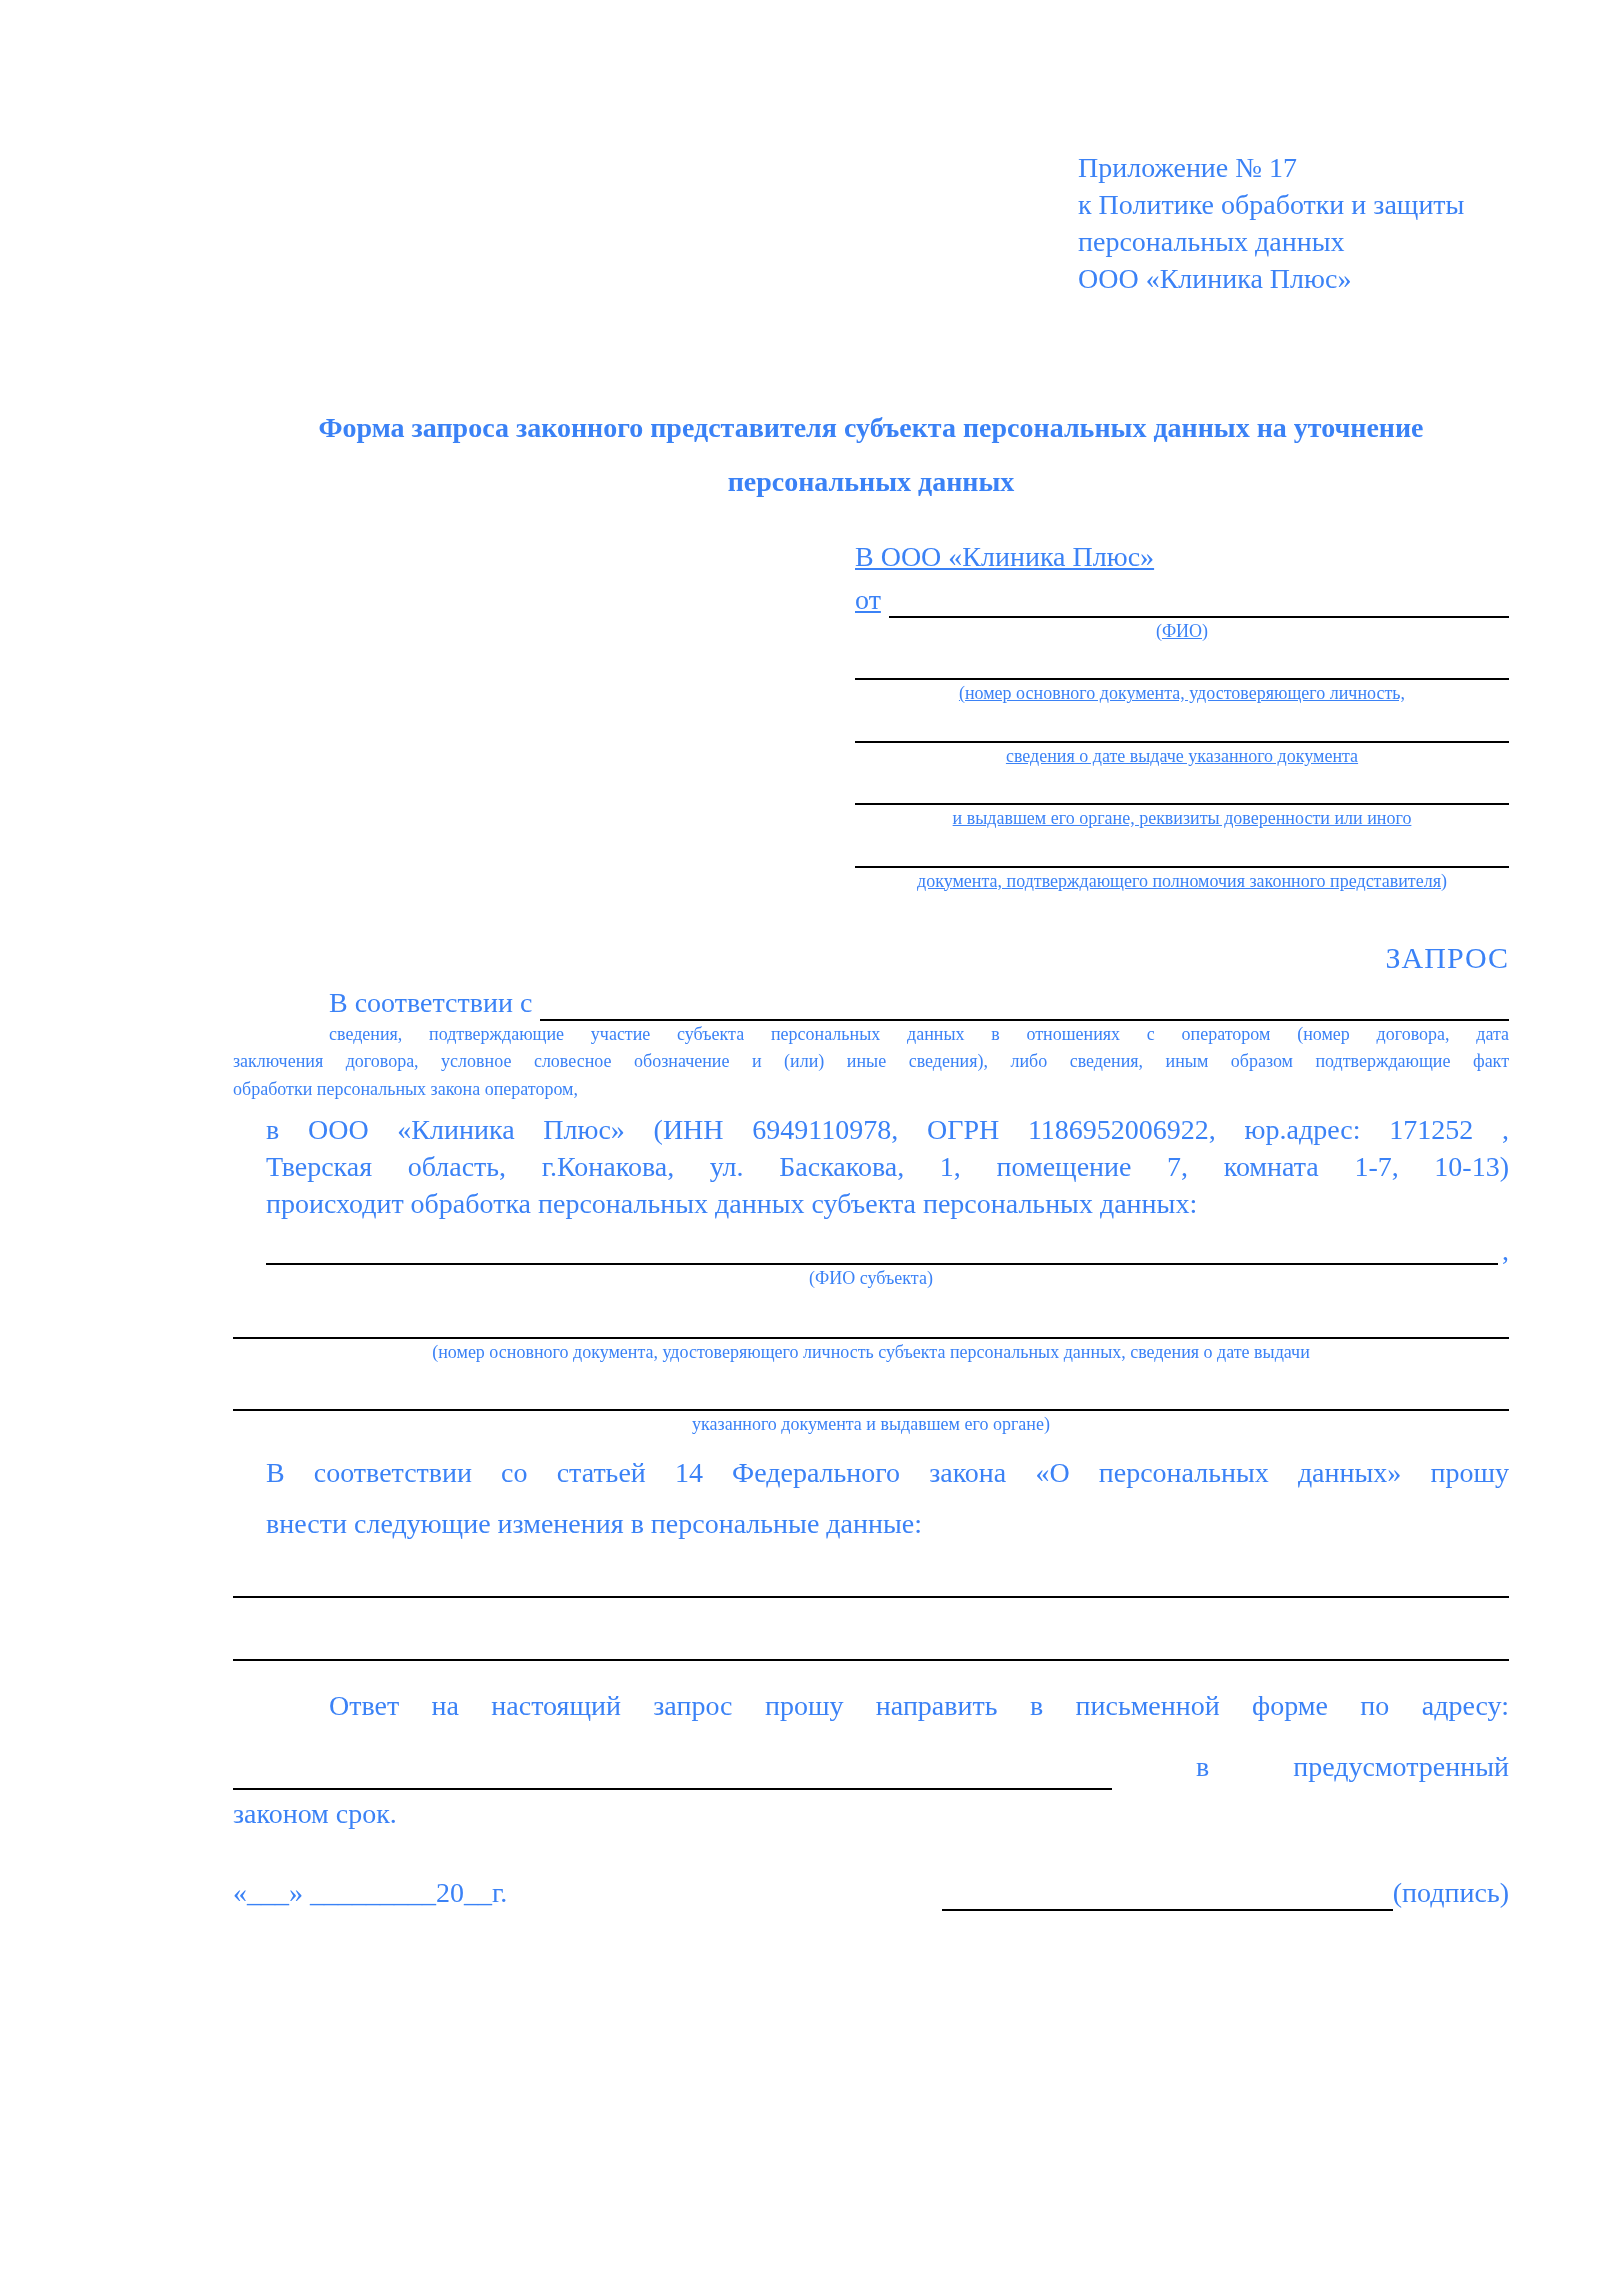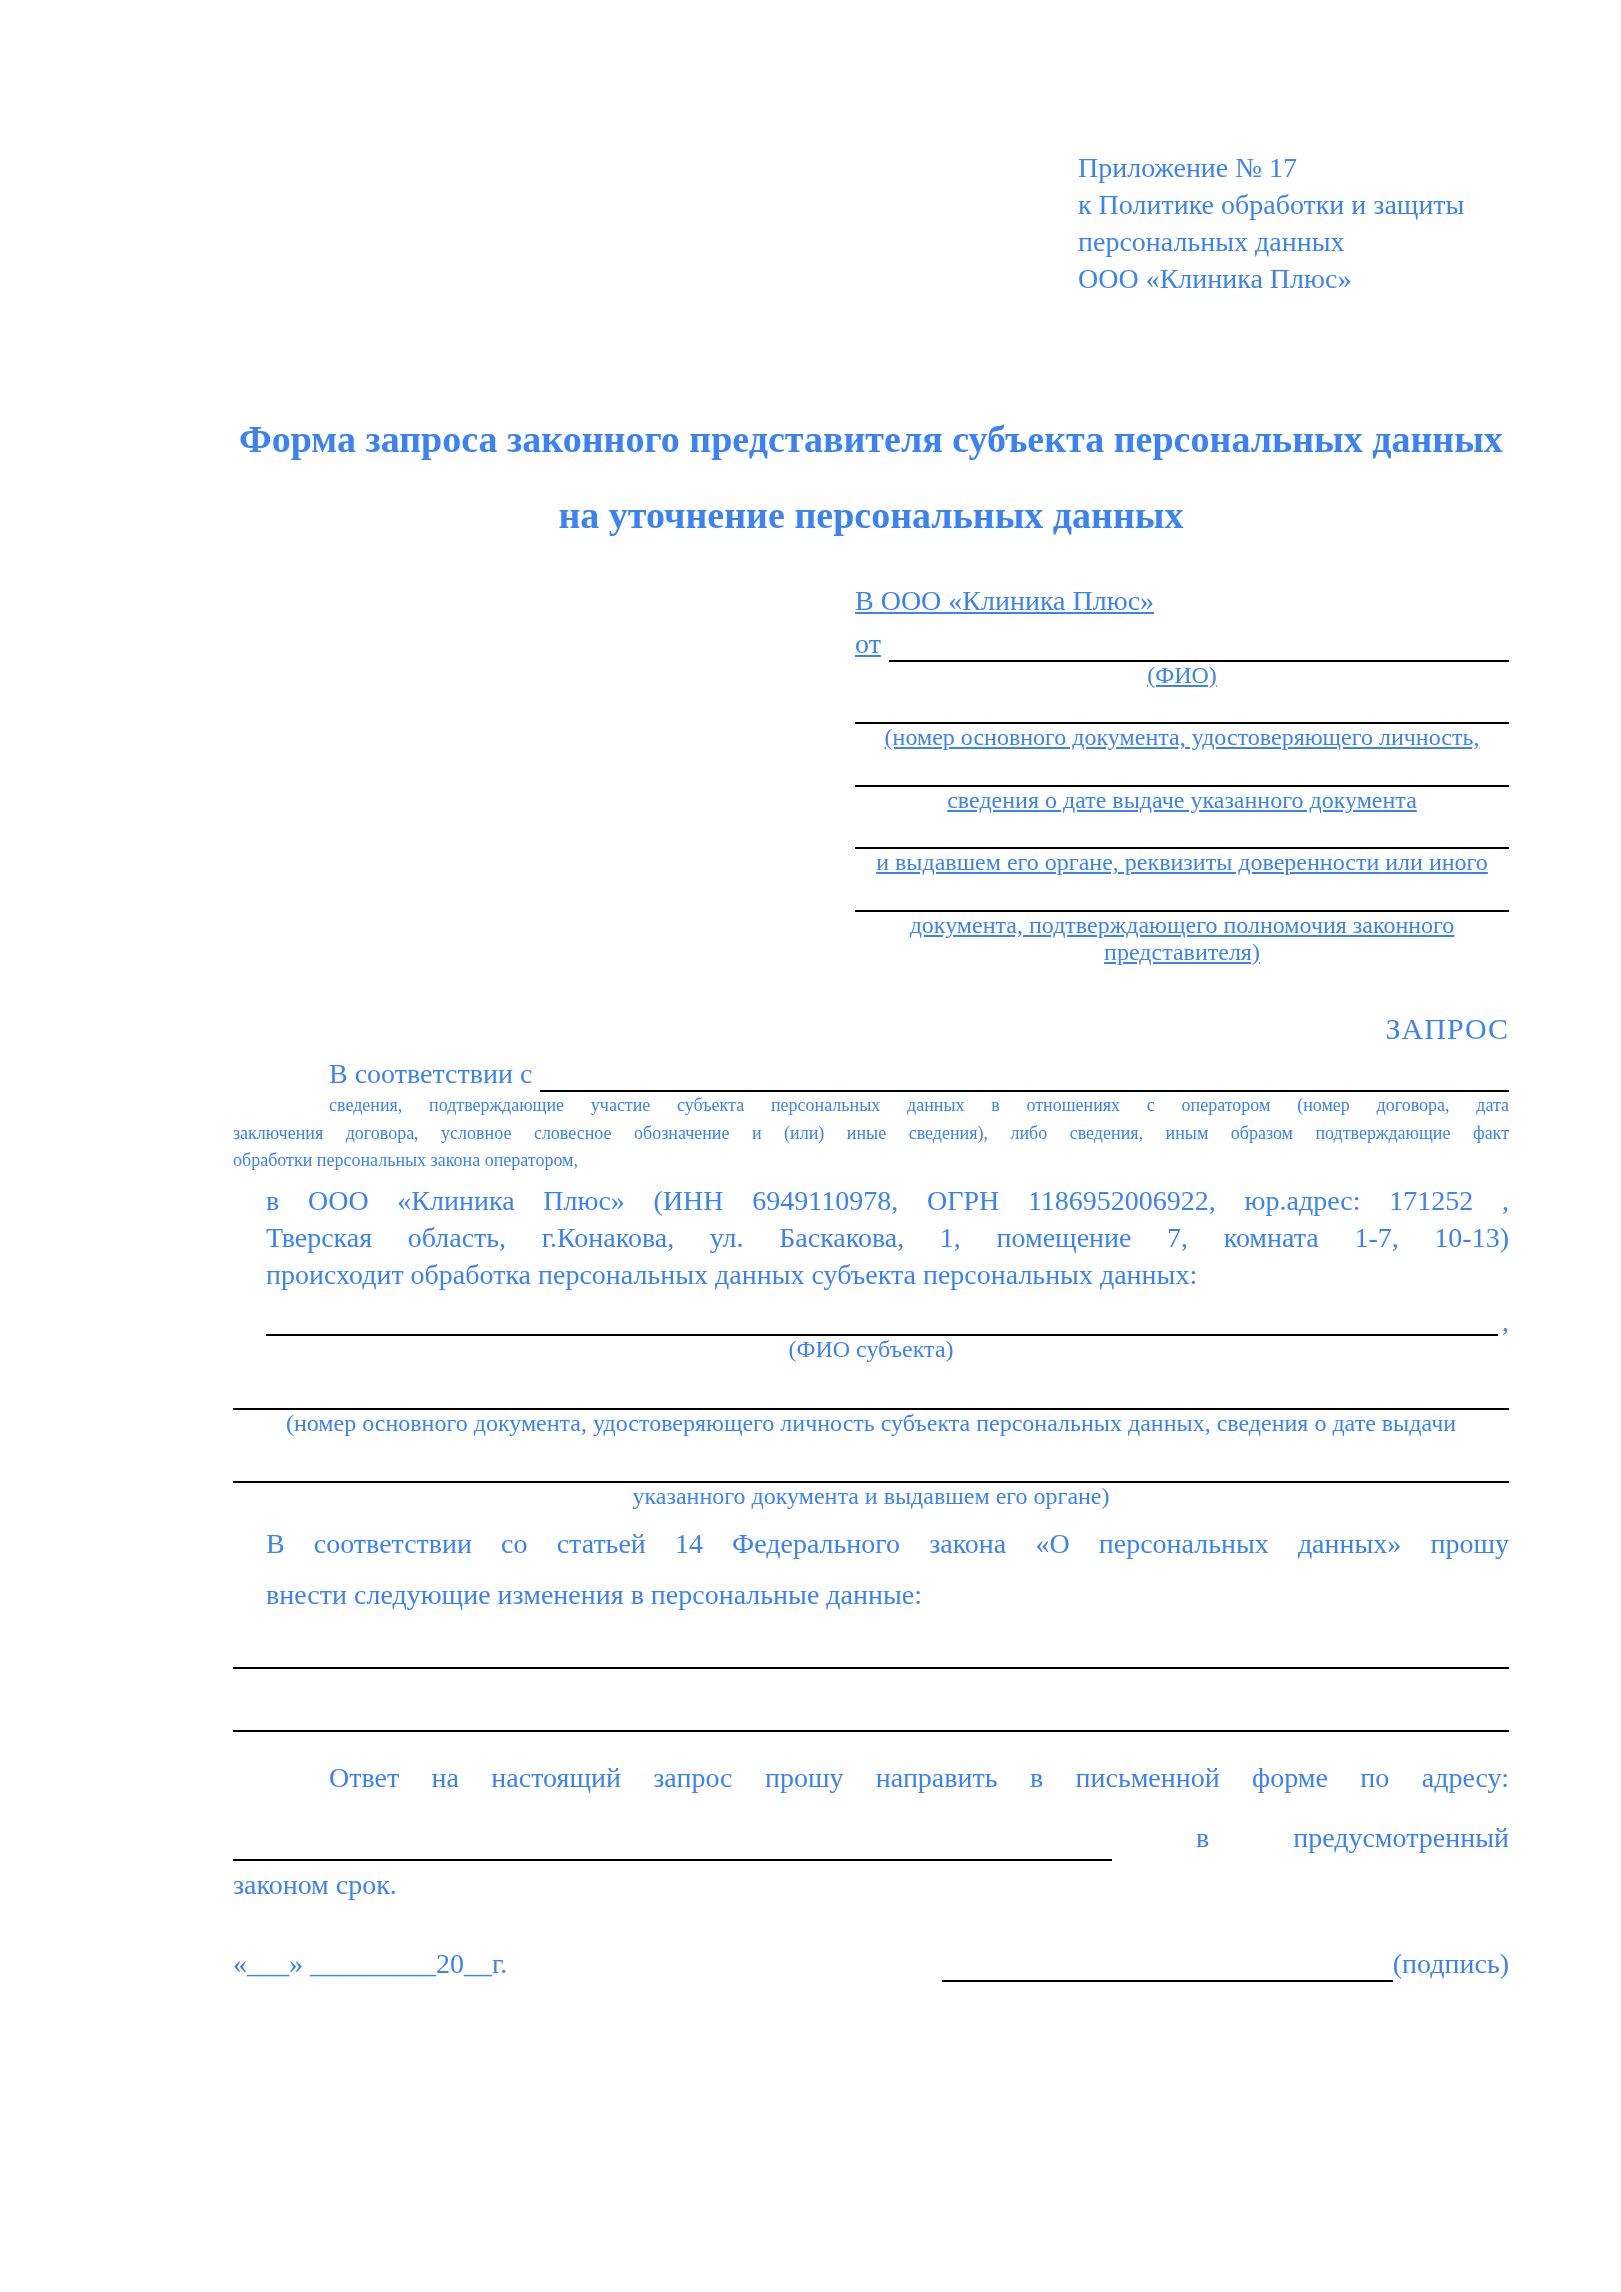--- a/index.html
+++ b/index.html
@@ -22,42 +22,42 @@
   
   .header-note{
     margin-left:845px;
     font-size:28px;
     line-height:37px;
     white-space:nowrap;
   }
   
   .doc-title{
     margin-top:104px;
-    font-size:38px;
-    line-height:76px;
+    font-size:28px;
+    line-height:54px;
     font-weight:bold;
     text-align:center;
   }
   
   .addr{
     margin-left:622px;
     width:654px;
     margin-top:29px;
     text-decoration:underline;
   }
   .addr-to{margin-bottom:5.9px;}
   .row{display:flex;align-items:flex-end;}
   .fill{
     flex:1;
     border-bottom:2.9px solid #000;
     height:33px;
     margin-left:7.8px;
   }
   .cap{
-    font-size:24px;
+    font-size:18px;
     line-height:27.4px;
     text-align:center;
   }
   .blank-group{margin-top:0;}
   .blank-line{
     border-bottom:2.9px solid #000;
     height:33px;
   }
   
   .request-heading{

